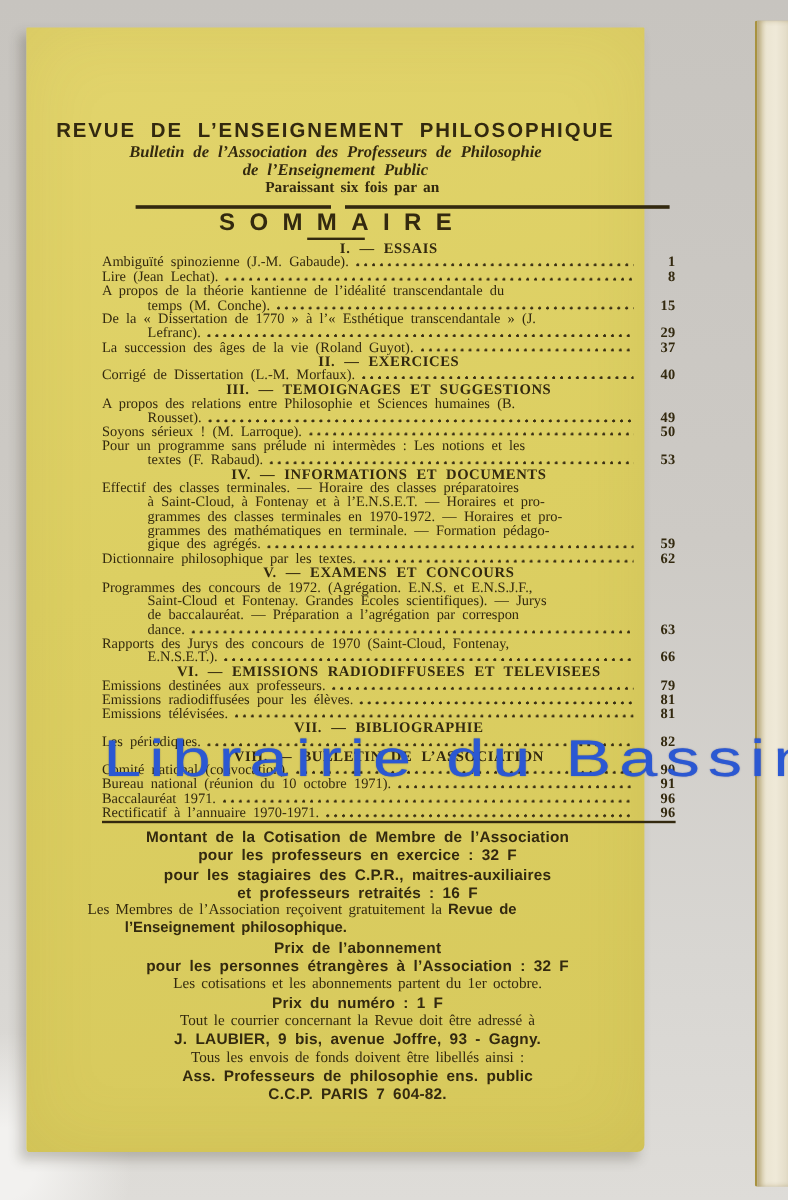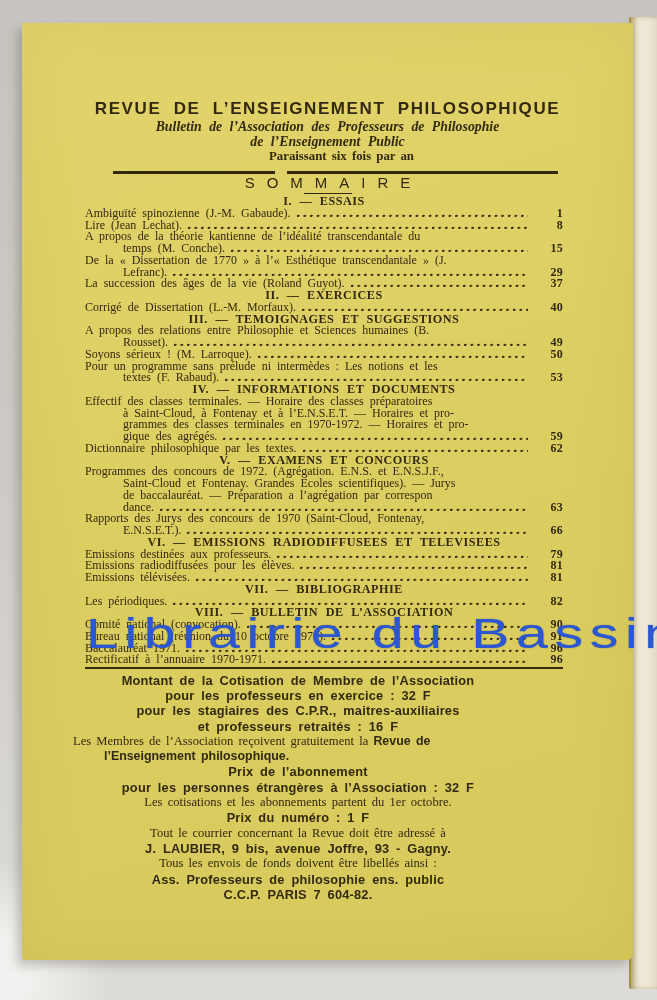--- a/index.html
+++ b/index.html
@@ -13,40 +13,40 @@
   
   .pages-edge{
     position:absolute;right:0;top:17px;width:26px;height:972px;
     background:linear-gradient(90deg,#d9cfae 0,#ece6d3 30%,#efe9d8 60%,#e2dbc6 100%);
     border-left:2px solid #a8923f;
     box-shadow:inset 3px 0 4px rgba(120,95,30,.35);
     border-radius:2px 0 0 2px;
   }
   
   .cover{
-    position:absolute;left:22px;top:23px;width:611px;height:937px;
+    position:absolute;left:22px;top:23px;width:515px;height:937px;
     background:linear-gradient(165deg,#e2d46c 0,#dccf62 45%,#d7c95c 100%);
     color:#33290f;
     box-shadow:-5px 6px 10px rgba(60,55,40,.25), inset 0 0 60px rgba(150,125,30,.12);
     border-radius:1px 1px 6px 3px;
   }
   .masthead{padding-top:76px;text-align:center;}
   .m-title{
     font-family:"Liberation Sans",sans-serif;font-weight:700;font-size:17px;line-height:1.15;
     letter-spacing:1.6px;word-spacing:6px;
   }
   .m-sub{font-style:italic;font-weight:700;font-size:13.8px;line-height:1.12;word-spacing:4px;}
   .m-freq{font-weight:700;font-size:12.8px;line-height:1.25;word-spacing:2px;padding-left:28px;}
   .top-rule{
     margin:6px 0 0 91px;width:445px;height:2.6px;
     background:linear-gradient(90deg,#33290f 0 36.5%,rgba(0,0,0,0) 36.5% 39.2%,#33290f 39.2% 100%);
   }
   .sommaire{
     text-align:center;margin-top:1px;
-    font-family:"Liberation Sans",sans-serif;font-weight:400;font-size:15px;
+    font-family:"Liberation Sans",sans-serif;font-weight:700;font-size:20px;
     letter-spacing:12px;text-indent:12px;line-height:1.1;
   }
   .sommaire-rule{width:48px;height:1.6px;background:#33290f;margin:1px auto 2px auto;}
   
   .toc{
     margin:1px 0 0 63px;width:478px;
     font-size:12px;line-height:11.75px;word-spacing:3px;
   }
   .toc-heading{
     text-align:center;font-weight:700;font-size:12.2px;
@@ -153,20 +153,21 @@
         <div class="entry-line">Pour un programme sans prélude ni intermèdes : Les notions et les</div>
         <div class="entry-line lastline cont">
           <span class="txt">textes (F. Rabaud).</span>
           <span class="leader"></span>
           <span class="page">53</span>
         </div>
         <div class="toc-heading">IV. — INFORMATIONS ET DOCUMENTS</div>
         <div class="entry-line">Effectif des classes terminales. — Horaire des classes préparatoires</div>
         <div class="entry-line cont">à Saint-Cloud, à Fontenay et à l’E.N.S.E.T. — Horaires et pro-</div>
         <div class="entry-line cont">grammes des classes terminales en 1970-1972. — Horaires et pro-</div>
+        <div class="entry-line cont">grammes des mathématiques en terminale. — Formation pédago-</div>
         <div class="entry-line lastline cont">
           <span class="txt">gique des agrégés.</span>
           <span class="leader"></span>
           <span class="page">59</span>
         </div>
         <div class="entry-line lastline">
           <span class="txt">Dictionnaire philosophique par les textes.</span>
           <span class="leader"></span>
           <span class="page">62</span>
         </div>

